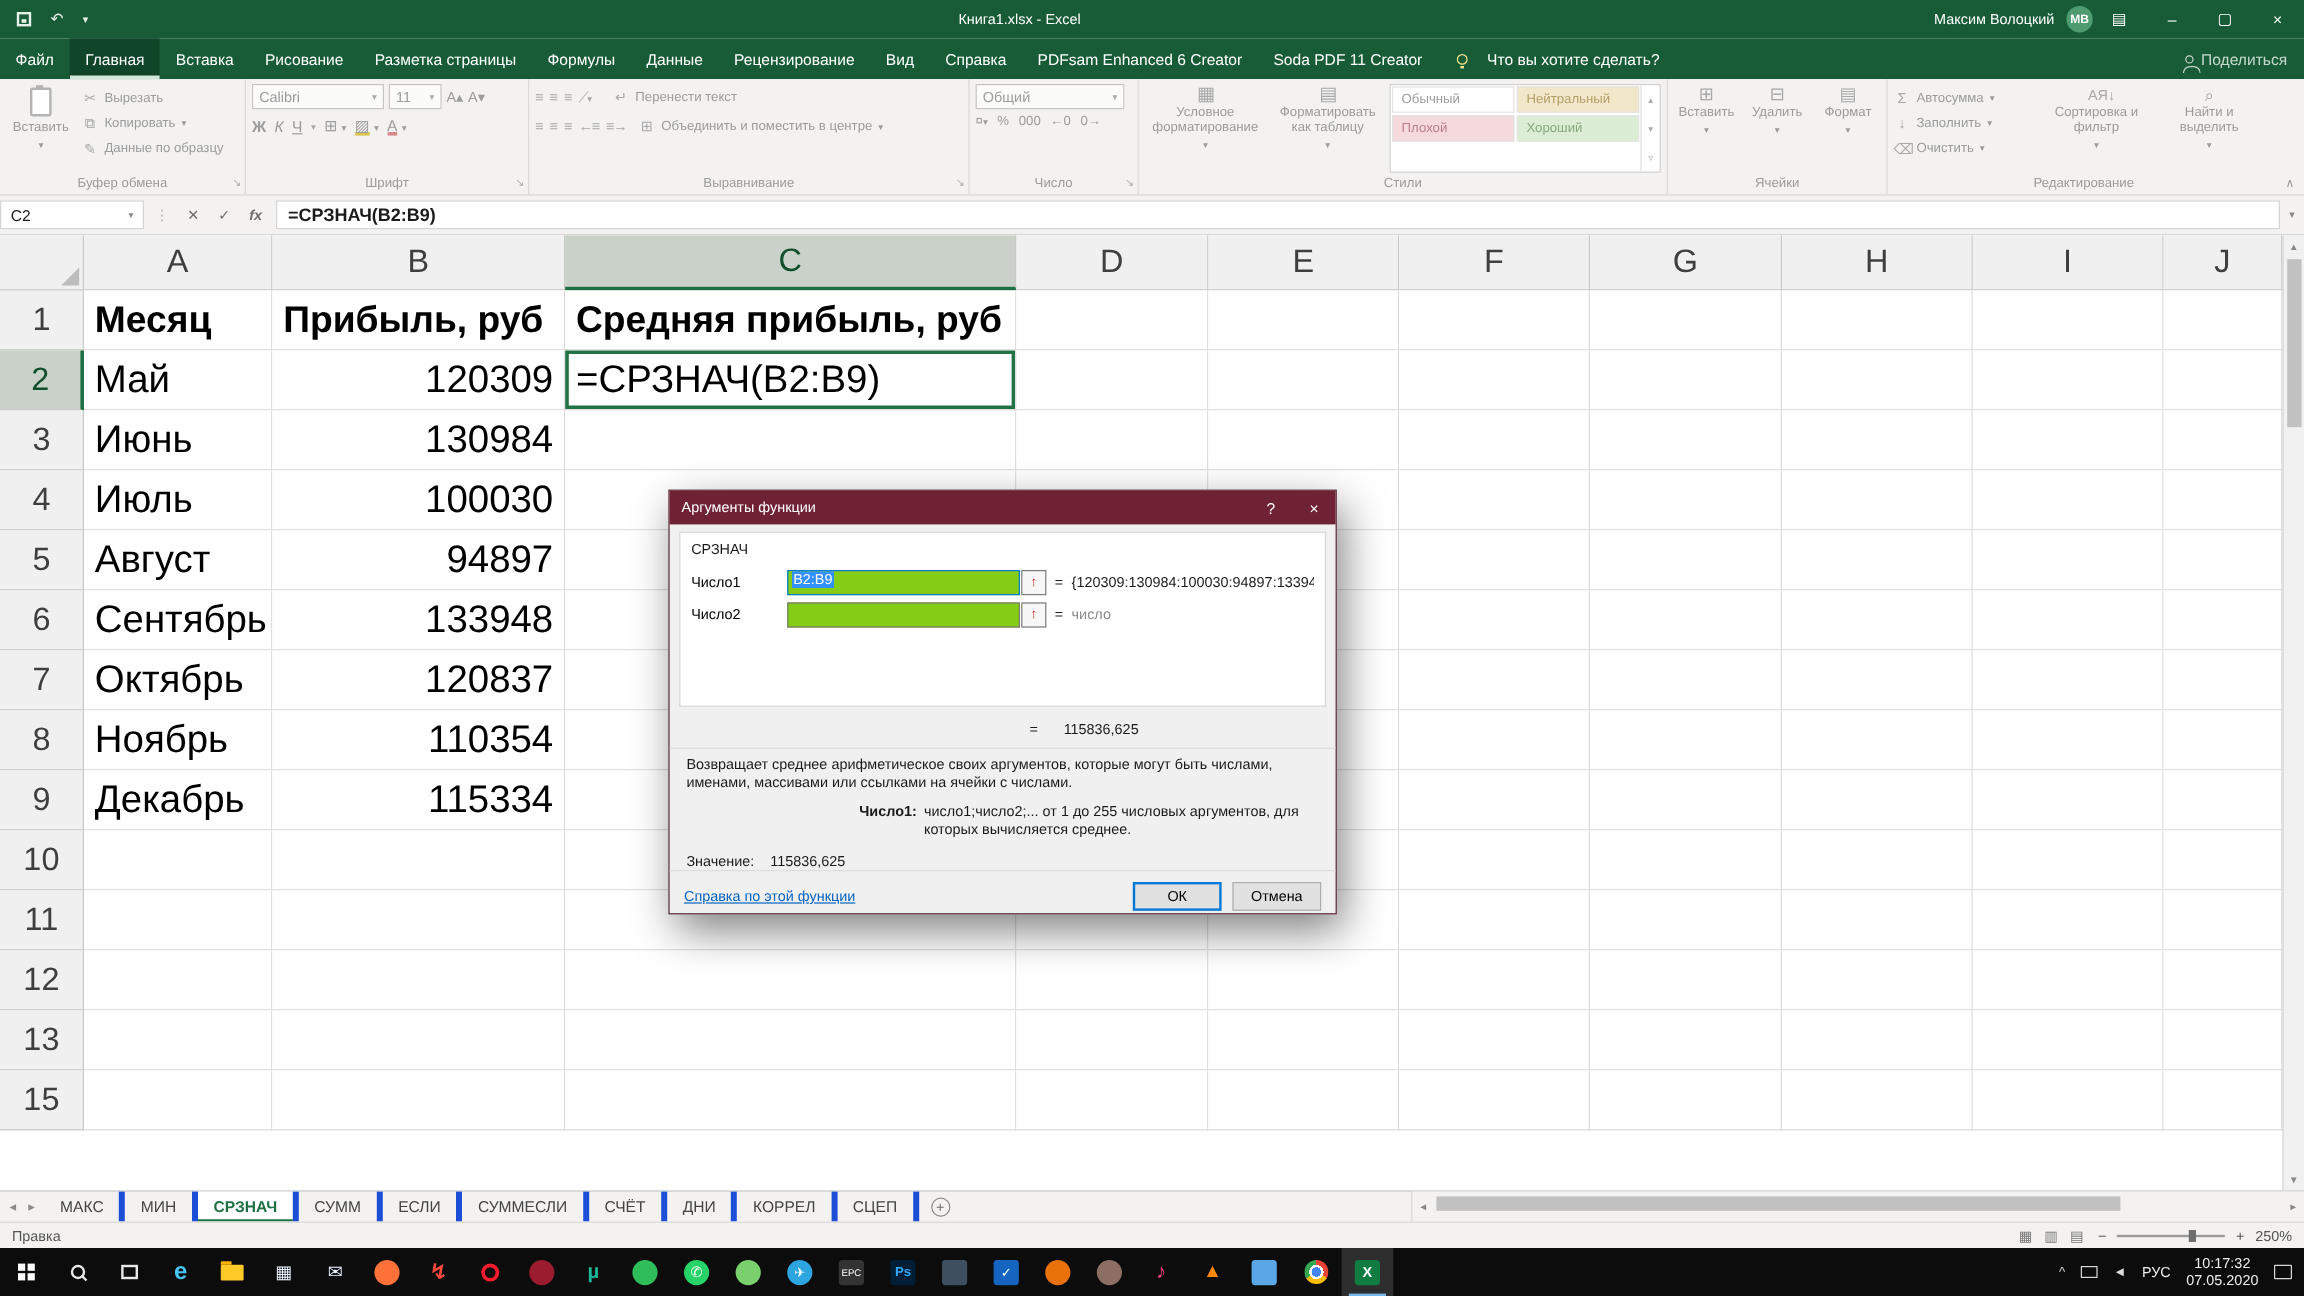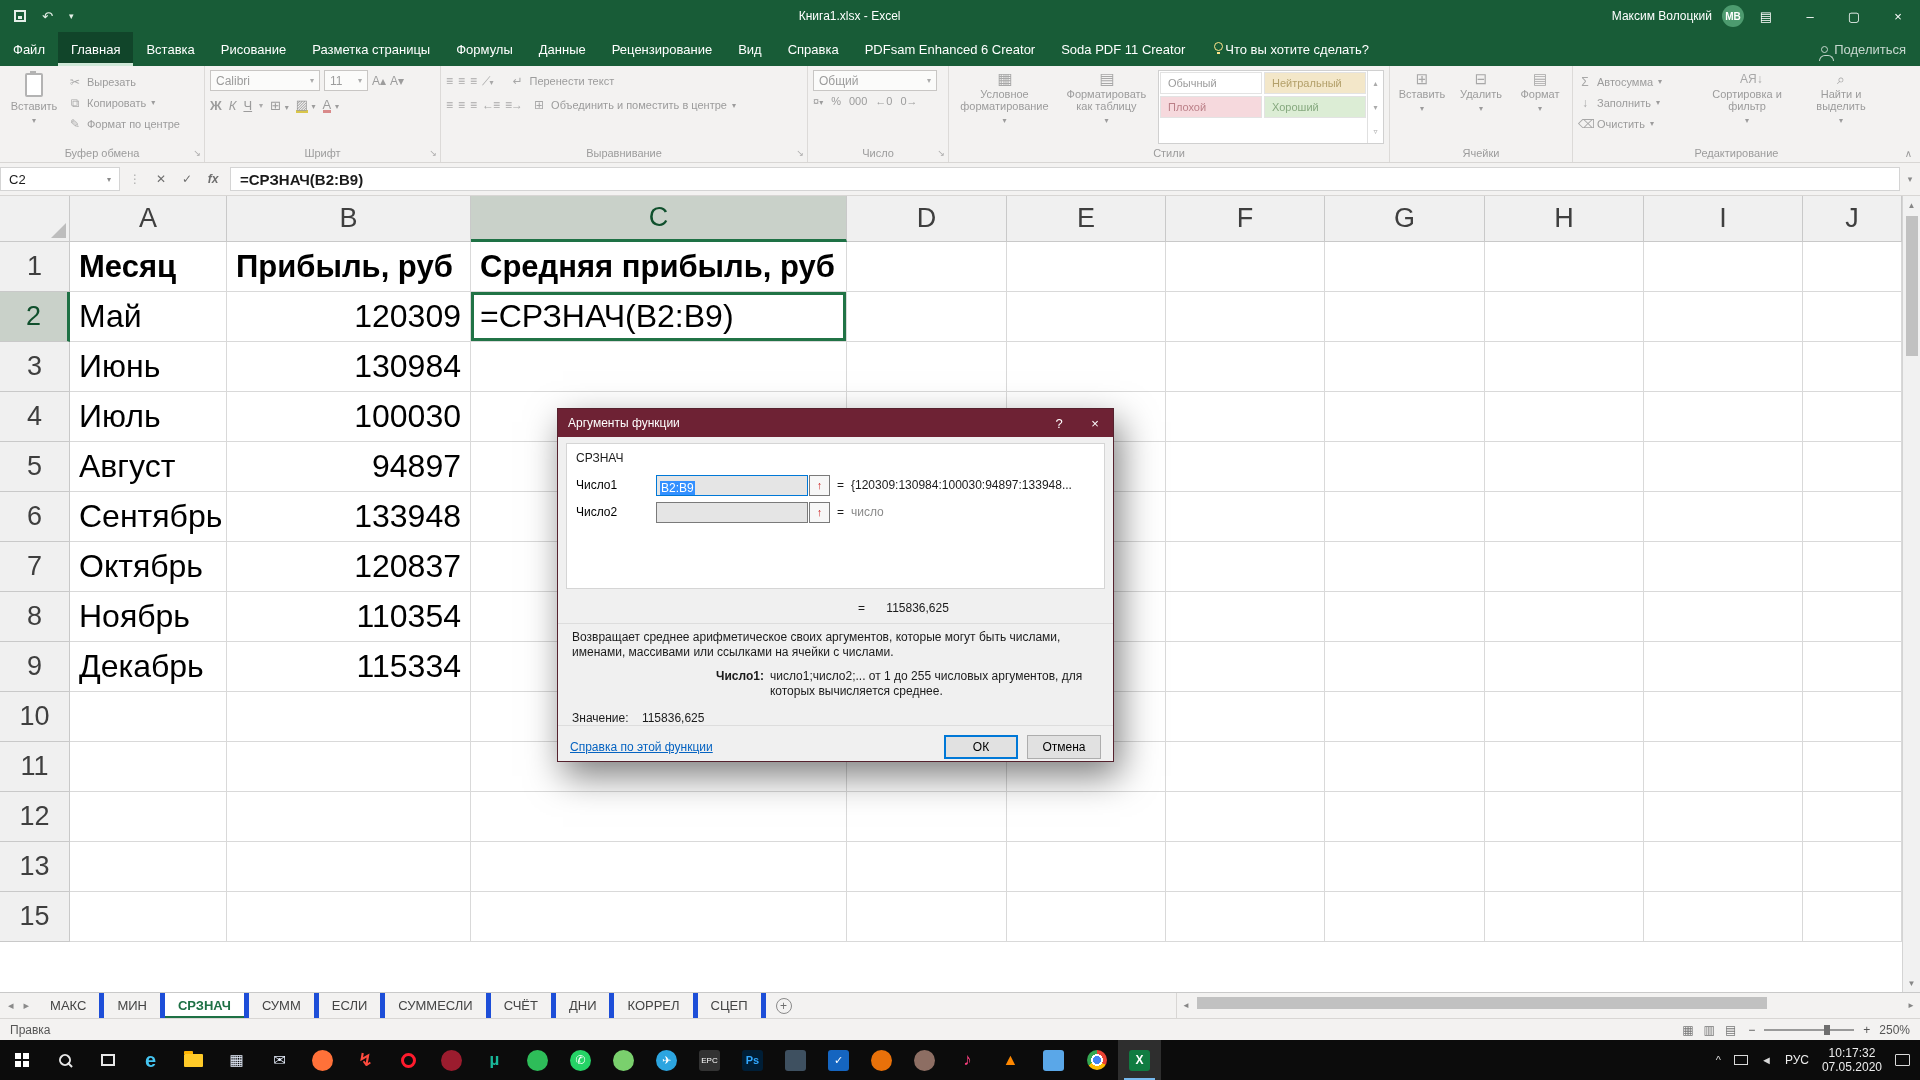--- a/index.html
+++ b/index.html
@@ -16,21 +16,21 @@
 .title{flex:1;text-align:center;font-size:12px;color:#fff}
 .tb-right{display:flex;align-items:center}
 .user{font-size:12px;margin-right:10px}
 .avatar{width:22px;height:22px;border-radius:50%;background:#4D9B6F;display:flex;align-items:center;justify-content:center;font-size:10px;font-weight:700}
 .winbtn{width:44px;height:32px;display:flex;align-items:center;justify-content:center;font-size:13px;color:#fff}
 
 
 .tabbar{height:34px;background:#185C37;display:flex;align-items:center;color:#fff;font-size:13px;position:relative;flex:0 0 auto}
 .rtab{padding:0 13px;height:100%;display:flex;align-items:center;white-space:nowrap}
 .rtab.active{background:#11452A;box-shadow:inset 0 -3px 0 #CFE8D8}
-.tellme{display:flex;align-items:flex-start;gap:2px;margin-left:16px;white-space:nowrap}
+.tellme{display:flex;align-items:center;gap:16px;margin-left:16px;white-space:nowrap}
 .bulb{width:9px;height:9px;border-radius:50%;border:1.5px solid #FFE58A;position:relative;display:inline-block}
 .bulb::after{content:"";position:absolute;left:2px;top:9px;width:3px;height:2px;background:#FFE58A}
 .share{position:absolute;right:14px;display:flex;align-items:center;gap:6px;opacity:.75}
 .person{width:7px;height:7px;border-radius:50%;border:1.5px solid #fff;position:relative;display:inline-block}
 .person::after{content:"";position:absolute;left:-3px;top:8px;width:13px;height:5px;border:1.5px solid #fff;border-bottom:none;border-radius:6px 6px 0 0}
 
 
 .ribbon{height:97px;background:#F3F2F1;border-bottom:1px solid #D8D6D4;display:flex;color:#9C9C9C;position:relative;flex:0 0 auto}
 .rgroup{display:flex;flex-direction:column;border-right:1px solid #DCDAD8;position:relative;padding:4px 5px 0;flex:0 0 auto}
 .rg-body{flex:1;display:flex;gap:5px}
@@ -137,21 +137,21 @@
 
 
 .dialog{position:absolute;left:557px;top:408px;width:557px;height:354px;background:#F0F0F0;border:1px solid #55222E;box-shadow:6px 14px 34px rgba(0,0,0,.5);z-index:50;font-size:12px;color:#000;display:flex;flex-direction:column}
 .dlg-title{height:28px;background:#6E2234;color:#fff;display:flex;align-items:center;font-size:12px;padding-left:10px;flex:0 0 auto}
 .dlg-ctrl{margin-left:auto;display:flex;height:100%}
 .dlg-btnx{width:36px;height:100%;display:flex;align-items:center;justify-content:center;font-size:13px}
 .dlg-panel{margin:6px 8px 0;background:#fff;border:1px solid #D5D5D5;height:146px;padding:7px 9px;flex:0 0 auto}
 .fname{margin-bottom:9px;color:#1B1B1B}
 .frow{display:flex;align-items:center;margin-bottom:5px;height:22px}
 .flabel{width:80px;text-align:left;padding-right:7px;flex:0 0 auto}
-.finput{width:152px;height:21px;border:1px solid #7A7A7A;background:#e5e5e5;display:flex;align-items:flex-end;padding:0 3px;flex:0 0 auto;overflow:hidden}
+.finput{width:194px;height:21px;border:1px solid #7A7A7A;background:#84cc16;display:flex;align-items:flex-start;padding:0 3px;flex:0 0 auto;overflow:hidden}
 .finput.focus{border-color:#0078D7}
 .sel-text{background:#3390FF;color:#fff;padding:0 1px}
 .rangebtn{width:21px;height:21px;border:1px solid #7A7A7A;background:#F7F7F7;display:flex;align-items:center;justify-content:center;color:#C22;font-size:11px;margin-left:1px;flex:0 0 auto}
 .eq{margin:0 7px;color:#1B1B1B}
 .fres{white-space:nowrap;overflow:hidden;color:#1B1B1B;max-width:235px}
 .hint{color:#8A8A8A}
 .result-line{margin:12px 0 0 300px;color:#1B1B1B;flex:0 0 auto}
 .result-line .val{margin-left:18px}
 .dlg-sep{border-top:1px solid #DDDDDD;margin-top:8px}
 .dlg-desc{padding:6px 14px 0;line-height:15px;color:#1B1B1B}
@@ -226,21 +226,21 @@
               <span class="gicon">✂</span>
               <span>Вырезать</span>
             </div>
           <div class="smallbtn">
               <span class="gicon">⧉</span>
               <span>Копировать</span>
               <span style="font-size:8px">▾</span>
             </div>
           <div class="smallbtn">
               <span class="gicon">✎</span>
-              <span>Формат по центре</span>
+              <span>Данные по образцу</span>
             </div>
         </div>
       </div>
       <div class="rg-label">Буфер обмена</div>
       <span class="launcher">↘</span>
     </div>
 
     <div class="rgroup" style="width:236px">
       <div class="rg-body" style="flex-direction:column;gap:3px">
         <div style="display:flex;gap:4px;align-items:center">

